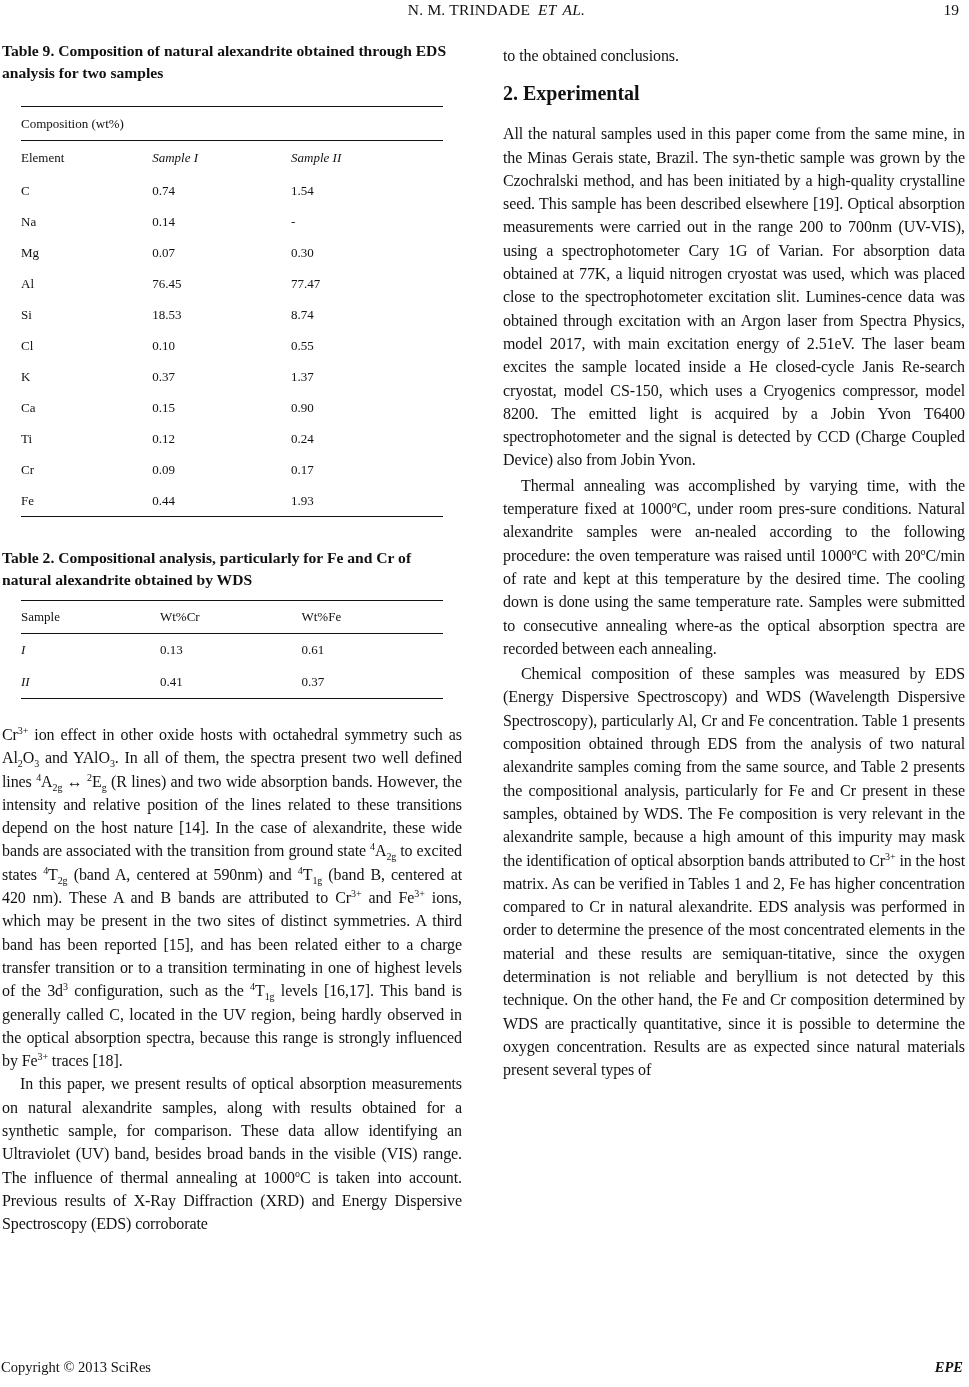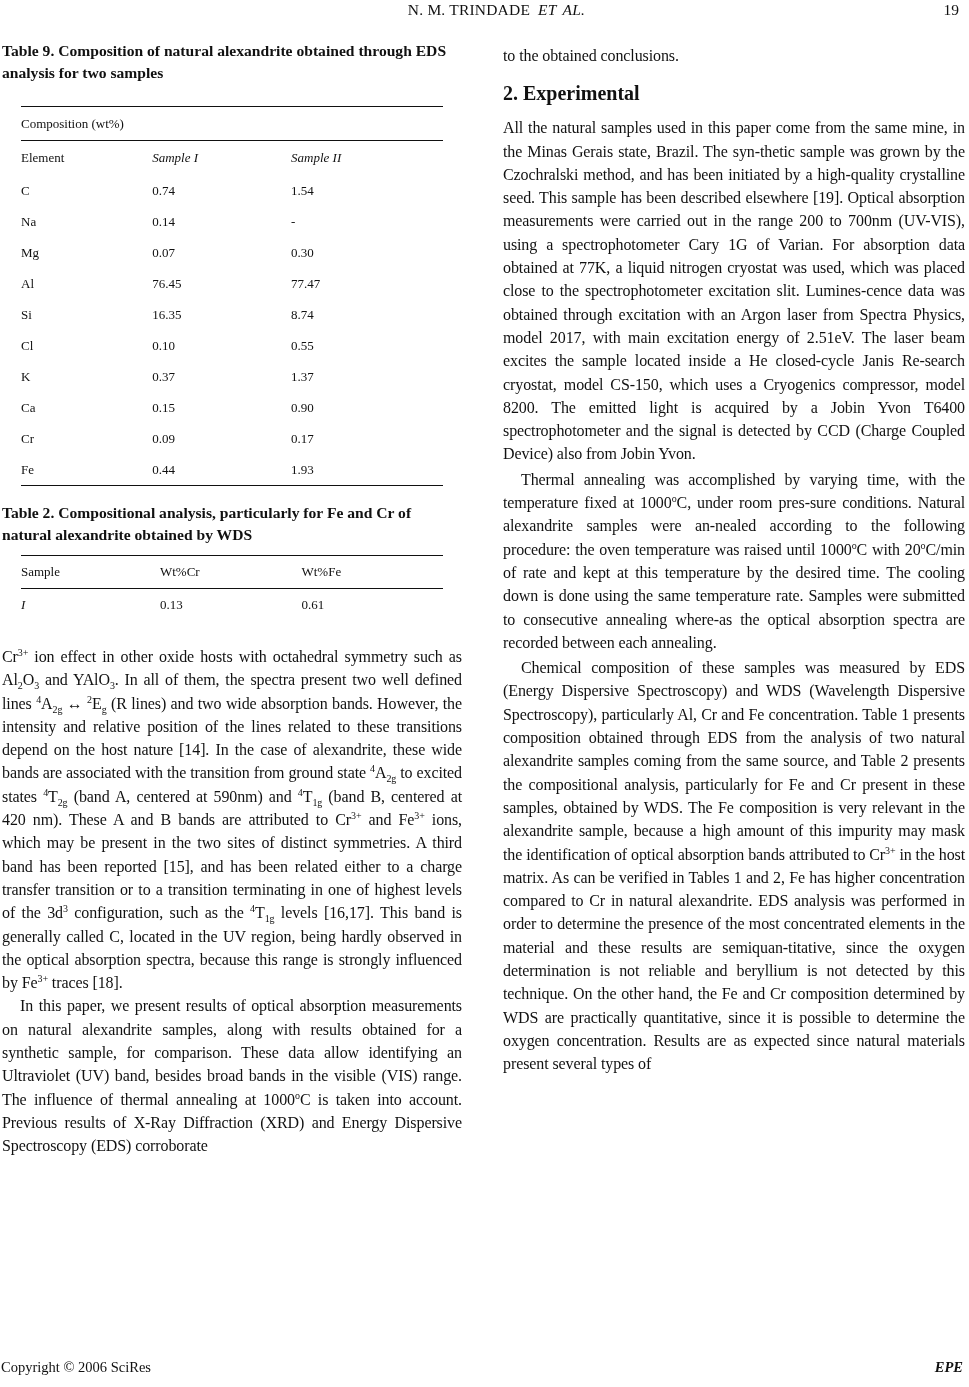--- a/index.html
+++ b/index.html
@@ -39,21 +39,21 @@
   .t2 { margin-top: 9px; }
   .t2 tr td { height: 32px; }
 
   p.body {
     font-size: 16px; line-height: 23.3px; text-align: justify; margin: 0;
     letter-spacing: -0.1px;
   }
   p.indent { text-indent: 18px; }
   sup, sub { font-size: 10px; line-height: 0; }
   h2.section {
-    font-size: 20px; font-weight: bold; margin: 13px 0 10px 0; line-height: 26px;
+    font-size: 20px; font-weight: bold; margin: 13px 0 16px 0; line-height: 26px;
   }
   .footer {
     position: absolute; top: 1359px; left: 0; width: 969px; font-size: 14.5px;
   }
   .footer .copyright { position: absolute; left: 1px; }
   .footer .journal { position: absolute; right: 6px; font-style: italic; font-weight: bold; }
 </style>
 </head>
 <body>
 
@@ -90,77 +90,87 @@
           <td>0.07</td>
           <td>0.30</td>
         </tr>
     <tr class="row">
           <td>Al</td>
           <td>76.45</td>
           <td>77.47</td>
         </tr>
     <tr class="row">
           <td>Si</td>
-          <td>16.35</td>
+          <td>18.53</td>
           <td>8.74</td>
         </tr>
     <tr class="row">
           <td>Cl</td>
           <td>0.10</td>
           <td>0.55</td>
         </tr>
     <tr class="row">
           <td>K</td>
           <td>0.37</td>
           <td>1.37</td>
         </tr>
     <tr class="row">
           <td>Ca</td>
           <td>0.15</td>
           <td>0.90</td>
         </tr>
     <tr class="row">
+          <td>Ti</td>
+          <td>0.12</td>
+          <td>0.24</td>
+        </tr>
+    <tr class="row">
           <td>Cr</td>
           <td>0.09</td>
           <td>0.17</td>
         </tr>
     <tr class="row">
           <td class="rule-bot">Fe</td>
           <td class="rule-bot">0.44</td>
           <td class="rule-bot">1.93</td>
         </tr>
   </tbody>
     </table>
 
-  <p class="table-caption" style="margin-top:16px">Table 2. Compositional analysis, particularly for Fe and Cr of natural alexandrite obtained by WDS</p>
+  <p class="table-caption" style="margin-top:30px">Table 2. Compositional analysis, particularly for Fe and Cr of natural alexandrite obtained by WDS</p>
 
   <table class="t t2">
     <tbody>
         <tr>
       <td class="rule-top rule-mid">Sample</td>
       <td class="rule-top rule-mid">Wt%Cr</td>
       <td class="rule-top rule-mid">Wt%Fe</td>
     </tr>
     <tr>
       <td style="font-style:italic">I</td>
       <td>0.13</td>
       <td>0.61</td>
+    </tr>
+    <tr>
+      <td class="rule-bot" style="font-style:italic">II</td>
+      <td class="rule-bot">0.41</td>
+      <td class="rule-bot">0.37</td>
     </tr>
   </tbody>
     </table>
 
   <p class="body" style="margin-top:24px"><span>Cr</span><sup>3+</sup><span> ion effect in other oxide hosts with octahedral symmetry such as Al</span><sub>2</sub><span>O</span><sub>3</sub><span> and YAlO</span><sub>3</sub><span>. In all of them, the spectra present two well defined lines </span><sup>4</sup><span>A</span><sub>2g</sub><span> ↔ </span><sup>2</sup><span>E</span><sub>g</sub><span> (R lines) and two wide absorption bands. However, the intensity and relative position of the lines related to these transitions depend on the host nature [14]. In the case of alexandrite, these wide bands are associated with the transition from ground state </span><sup>4</sup><span>A</span><sub>2g</sub><span> to excited states </span><sup>4</sup><span>T</span><sub>2g</sub><span> (band A, centered at 590nm) and </span><sup>4</sup><span>T</span><sub>1g</sub><span> (band B, centered at 420 nm). These A and B bands are attributed to Cr</span><sup>3+</sup><span> and Fe</span><sup>3+</sup><span> ions, which may be present in the two sites of distinct symmetries. A third band has been reported [15], and has been related either to a charge transfer transition or to a transition terminating in one of highest levels of the 3d</span><sup>3</sup><span> configuration, such as the </span><sup>4</sup><span>T</span><sub>1g</sub><span> levels [16,17]. This band is generally called C, located in the UV region, being hardly observed in the optical absorption spectra, because this range is strongly influenced by Fe</span><sup>3+</sup><span> traces [18].</span></p>
 
   <p class="body indent"><span>In this paper, we present results of optical absorption measurements on natural alexandrite samples, along with results obtained for a synthetic sample, for comparison. These data allow identifying an Ultraviolet (UV) band, besides broad bands in the visible (VIS) range. The influence of thermal annealing at 1000</span><sup>o</sup><span>C is taken into account. Previous results of X-Ray Diffraction (XRD) and Energy Dispersive Spectroscopy (EDS) corroborate</span></p>
 </div>
 
 <div class="col col-right">
   <p class="body" style="margin-top:4px">to the obtained conclusions.</p>
   <h2 class="section">2. Experimental</h2>
   <p class="body">All the natural samples used in this paper come from the same mine, in the Minas Gerais state, Brazil. The syn-thetic sample was grown by the Czochralski method, and has been initiated by a high-quality crystalline seed. This sample has been described elsewhere [19]. Optical absorption measurements were carried out in the range 200 to 700nm (UV-VIS), using a spectrophotometer Cary 1G of Varian. For absorption data obtained at 77K, a liquid nitrogen cryostat was used, which was placed close to the spectrophotometer excitation slit. Lumines-cence data was obtained through excitation with an Argon laser from Spectra Physics, model 2017, with main excitation energy of 2.51eV. The laser beam excites the sample located inside a He closed-cycle Janis Re-search cryostat, model CS-150, which uses a Cryogenics compressor, model 8200. The emitted light is acquired by a Jobin Yvon T6400 spectrophotometer and the signal is detected by CCD (Charge Coupled Device) also from Jobin Yvon.</p>
   <p class="body indent" style="margin-top:2px"><span>Thermal annealing was accomplished by varying time, with the temperature fixed at 1000</span><sup>o</sup><span>C, under room pres-sure conditions. Natural alexandrite samples were an-nealed according to the following procedure: the oven temperature was raised until 1000</span><sup>o</sup><span>C with 20</span><sup>o</sup><span>C/min of rate and kept at this temperature by the desired time. The cooling down is done using the same temperature rate. Samples were submitted to consecutive annealing where-as the optical absorption spectra are recorded between each annealing.</span></p>
   <p class="body indent" style="margin-top:2px"><span>Chemical composition of these samples was measured by EDS (Energy Dispersive Spectroscopy) and WDS (Wavelength Dispersive Spectroscopy), particularly Al, Cr and Fe concentration. Table 1 presents composition obtained through EDS from the analysis of two natural alexandrite samples coming from the same source, and Table 2 presents the compositional analysis, particularly for Fe and Cr present in these samples, obtained by WDS. The Fe composition is very relevant in the alexandrite sample, because a high amount of this impurity may mask the identification of optical absorption bands attributed to Cr</span><sup>3+</sup><span> in the host matrix. As can be verified in Tables 1 and 2, Fe has higher concentration compared to Cr in natural alexandrite. EDS analysis was performed in order to determine the presence of the most concentrated elements in the material and these results are semiquan-titative, since the oxygen determination is not reliable and beryllium is not detected by this technique. On the other hand, the Fe and Cr composition determined by WDS are practically quantitative, since it is possible to determine the oxygen concentration. Results are as expected since natural materials present several types of</span></p>
 </div>
 
 <div class="footer">
-  <span class="copyright">Copyright © 2006 SciRes</span>
+  <span class="copyright">Copyright © 2013 SciRes</span>
   <span class="journal">EPE</span>
 </div>
 
 </body></html>

